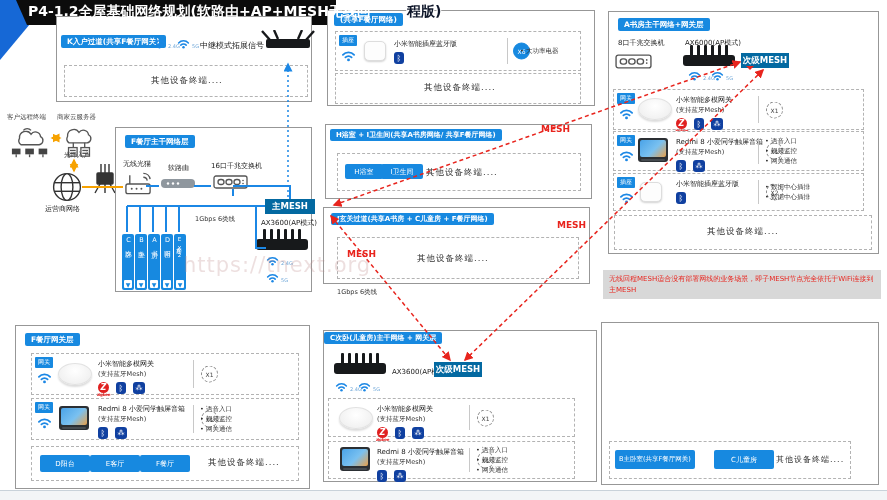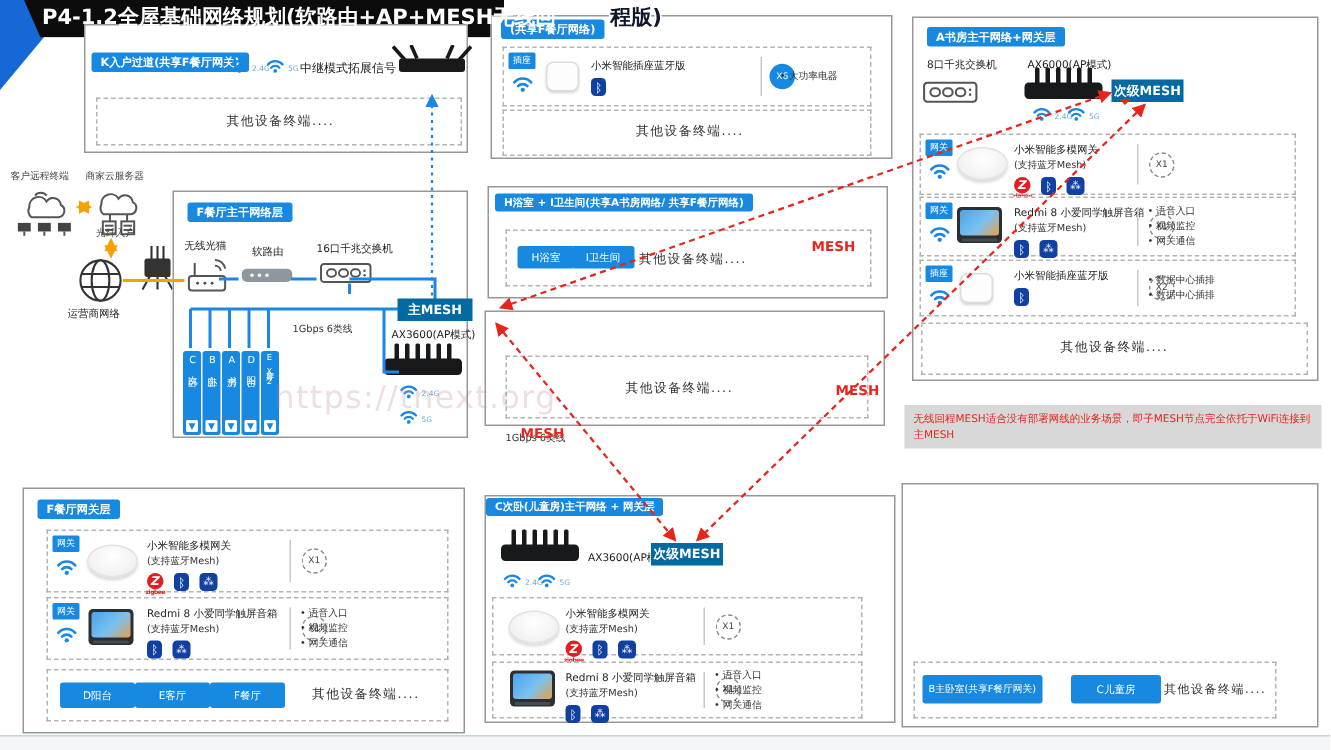--- a/index.html
+++ b/index.html
@@ -19,21 +19,21 @@
   .blabel{position:absolute;background:#1789e0;color:#fff;font-size:7.5px;font-weight:bold;
           padding:2px 6px;border-radius:2px;white-space:nowrap;line-height:1.2;}
   .btag{position:absolute;background:#1789e0;color:#fff;display:flex;align-items:center;justify-content:center;
         font-size:7px;border-radius:2px;white-space:nowrap;padding:0 4px;}
   .rbox{position:absolute;background:#0369a1;color:#fff;font-weight:bold;font-size:8.5px;
         display:flex;align-items:center;justify-content:center;z-index:5;}
   .rbox.tail::after{content:"";position:absolute;left:5px;bottom:-6px;border:4px solid transparent;border-top-color:#e8241d;}
   .others{position:absolute;font-size:8.5px;color:#333;letter-spacing:1px;}
   .small{font-size:7px;color:#222;white-space:nowrap;position:absolute;}
   .tiny{font-size:6.5px;color:#444;white-space:nowrap;position:absolute;}
-  .meshtxt{position:absolute;color:#e8241d;font-weight:bold;font-size:9px;z-index:6;margin-top:36px;}
+  .meshtxt{position:absolute;color:#e8241d;font-weight:bold;font-size:9px;z-index:6;}
   .cable{position:absolute;font-size:6.5px;color:#333;white-space:nowrap;}
   
   .devrow{position:absolute;border:1px dashed #b3b3b3;background:#fff;}
   .badge{position:absolute;left:3px;top:3px;background:#1789e0;color:#fff;font-size:6px;padding:1px 3px;border-radius:1px;}
   .devrow .wifi{position:absolute;left:5px;top:17px;width:15px;height:13px;color:#1b87e5;}
   .dev{position:absolute;}
   .dev.disc{width:32px;height:20px;background:radial-gradient(ellipse at 50% 35%,#ffffff,#ececec);
             border:1px solid #e2e2e2;border-radius:50%;box-shadow:0 2px 2px rgba(0,0,0,.14);}
   .dev.screen{width:30px;height:24px;background:#2b2f33;border-radius:3px;}
   .dev.screen::before{content:"";position:absolute;left:2px;right:2px;top:2px;bottom:5px;border-radius:2px;
@@ -304,20 +304,21 @@
   <div class="box" style="left:325px;top:124px;width:265px;height:73px">
     <div class="blabel" style="left:4px;top:4px;font-size:7px">H浴室 + I卫生间(共享A书房网络/ 共享F餐厅网络)</div>
     <div class="dash" style="left:11px;top:28px;width:242px;height:36px">
       <div class="btag" style="left:7px;top:10px;width:30px;height:15px">H浴室</div>
       <div class="btag" style="left:43px;top:10px;width:34px;height:15px">I卫生间</div>
       <span class="others" style="left:88px;top:13px">其他设备终端....</span>
     </div>
   </div>
 
   <div class="box" style="left:323px;top:207px;width:265px;height:75px">
+    <div class="blabel" style="left:7px;top:5px;font-size:7px">J玄关过道(共享A书房 + C儿童房 + F餐厅网络)</div>
     <div class="dash" style="left:13px;top:29px;width:240px;height:40px">
       <span class="others" style="left:79px;top:15px">其他设备终端....</span>
     </div>
   </div>
   <span class="cable" style="left:337px;top:288px">1Gbps 6类线</span>
 
   <div class="box" style="left:608px;top:11px;width:269px;height:241px">
     <div class="blabel" style="left:9px;top:6px">A书房主干网络+网关层</div>
     <span class="small" style="left:9px;top:26px">8口千兆交换机</span>
     <svg class="icon" style="left:6px;top:42px;width:37px;height:15px" viewBox="0 0 35 14">

